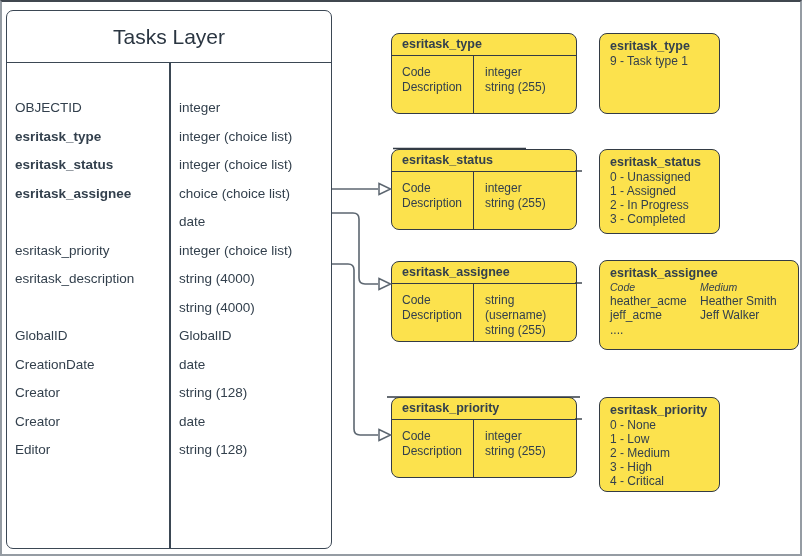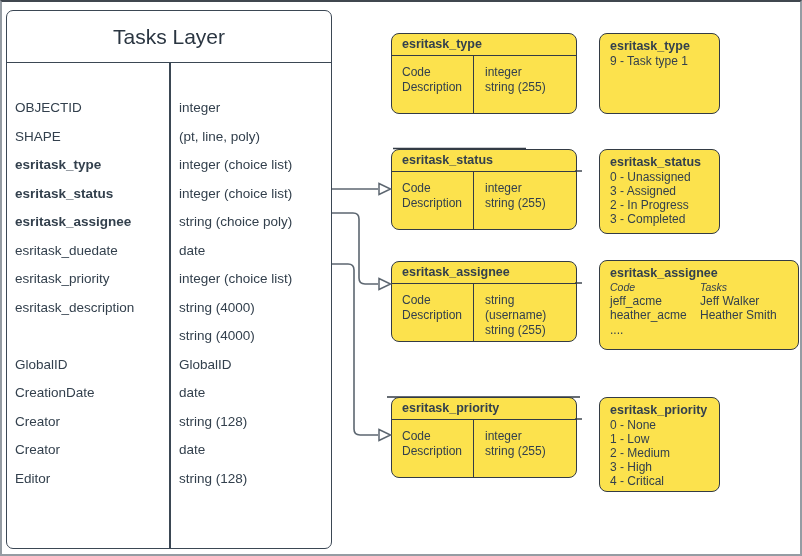--- a/index.html
+++ b/index.html
@@ -91,38 +91,33 @@
 <div class="canvas">
 
   <div class="main-table">
     <div class="title">Tasks Layer</div>
     <div class="vdiv"></div>
     <div class="rows">
       <div class="frow">
           <span class="fname">OBJECTID</span>
           <span class="ftype">integer</span>
         </div>
-      <div class="frow">
-          <span class="fname">SHAPE</span>
-          <span class="ftype">(pt, line, poly)</span>
-        </div>
       <div class="frow bold">
           <span class="fname">esritask_type</span>
           <span class="ftype">integer (choice list)</span>
         </div>
       <div class="frow bold">
           <span class="fname">esritask_status</span>
           <span class="ftype">integer (choice list)</span>
         </div>
       <div class="frow bold">
           <span class="fname">esritask_assignee</span>
-          <span class="ftype">string (choice poly)</span>
-        </div>
-      <div class="frow">
-          <span class="fname">esritask_duedate</span>
+          <span class="ftype">choice (choice list)</span>
+        </div>
+      <div class="frow">
           <span class="ftype">date</span>
         </div>
       <div class="frow">
           <span class="fname">esritask_priority</span>
           <span class="ftype">integer (choice list)</span>
         </div>
       <div class="frow">
           <span class="fname">esritask_description</span>
           <span class="ftype">string (4000)</span>
         </div>
@@ -213,38 +208,38 @@
   </div>
 
   <div class="dom-box" style="top:31px; height:81px;">
     <div class="hd">esritask_type</div>
     <div class="item">9 - Task type 1</div>
   </div>
 
   <div class="dom-box" style="top:147px; height:85px;">
     <div class="hd">esritask_status</div>
     <div class="item">0 - Unassigned</div>
-    <div class="item">3 - Assigned</div>
+    <div class="item">1 - Assigned</div>
     <div class="item">2 - In Progress</div>
     <div class="item">3 - Completed</div>
   </div>
 
   <div class="dom-box wide" style="top:258px; height:90px;">
     <div class="hd">esritask_assignee</div>
     <div class="pair-head">
       <span>Code</span>
-      <span class="pcol2">Tasks</span>
+      <span class="pcol2">Medium</span>
+    </div>
+    <div class="pair-row">
+      <span>heather_acme</span>
+      <span class="pcol2">Heather Smith</span>
     </div>
     <div class="pair-row">
       <span>jeff_acme</span>
       <span class="pcol2">Jeff Walker</span>
-    </div>
-    <div class="pair-row">
-      <span>heather_acme</span>
-      <span class="pcol2">Heather Smith</span>
     </div>
     <div class="more">....</div>
   </div>
 
   <div class="dom-box" style="top:395px; height:95px;">
     <div class="hd">esritask_priority</div>
     <div class="item">0 - None</div>
     <div class="item">1 - Low</div>
     <div class="item">2 - Medium</div>
     <div class="item">3 - High</div>

